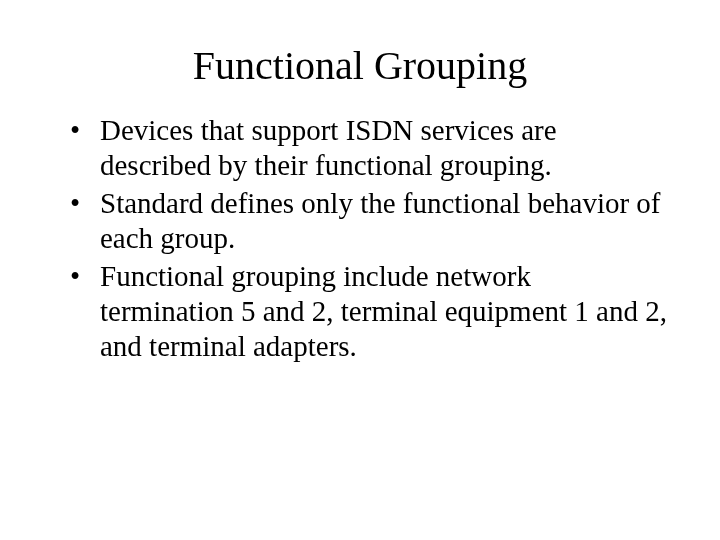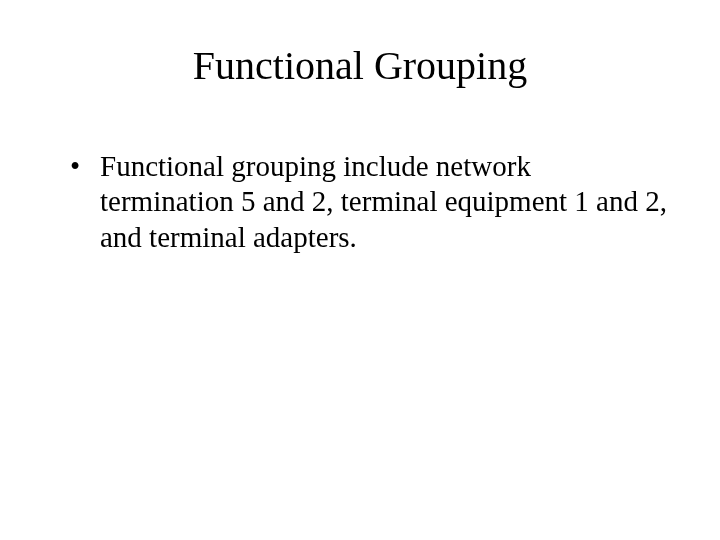--- a/index.html
+++ b/index.html
@@ -9,21 +9,21 @@
       background: #ffffff;
       font-family: "Times New Roman", Times, serif;
       color: #000000;
       padding: 36px 50px 0 50px;
       overflow: hidden;
     }
     .title {
       text-align: center;
       font-size: 40px;
       font-weight: normal;
-      margin-bottom: 60px;
+      margin-bottom: 24px;
       margin-top: 6px;
     }
     .bullets {
       list-style: none;
       padding-left: 20px;
     }
     .bullets li {
       position: relative;
       font-size: 29px;
       line-height: 1.22;
@@ -37,14 +37,16 @@
       top: 0;
       font-size: 29px;
     }
   </style>
 </head>
 <body>
 
 <h1 class="title">Functional Grouping</h1>
 
 <ul class="bullets">
+  <li>Devices that support ISDN services are described by their functional grouping.</li>
+  <li>Standard defines only the functional behavior of each group.</li>
   <li>Functional grouping include network termination 5 and 2, terminal equipment 1 and 2, and terminal adapters.</li>
 </ul>
 
 </body></html>

